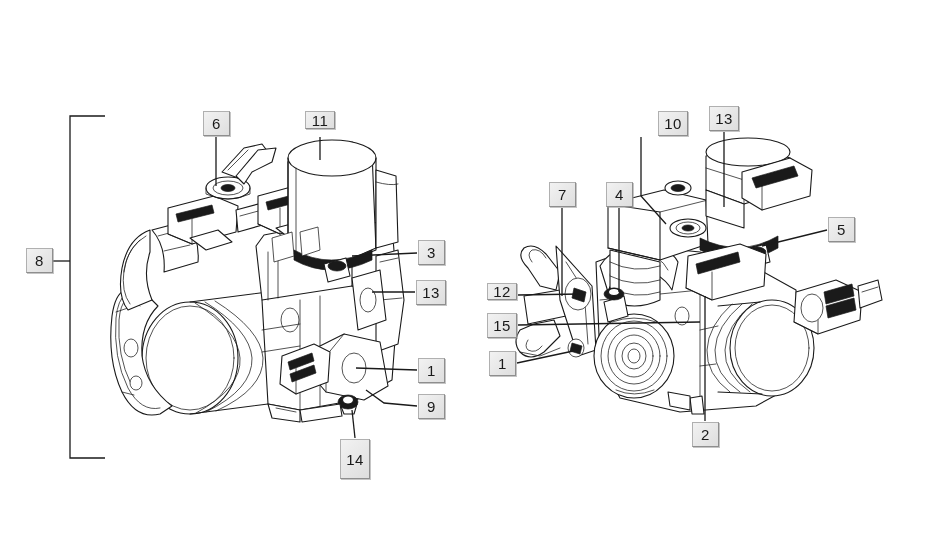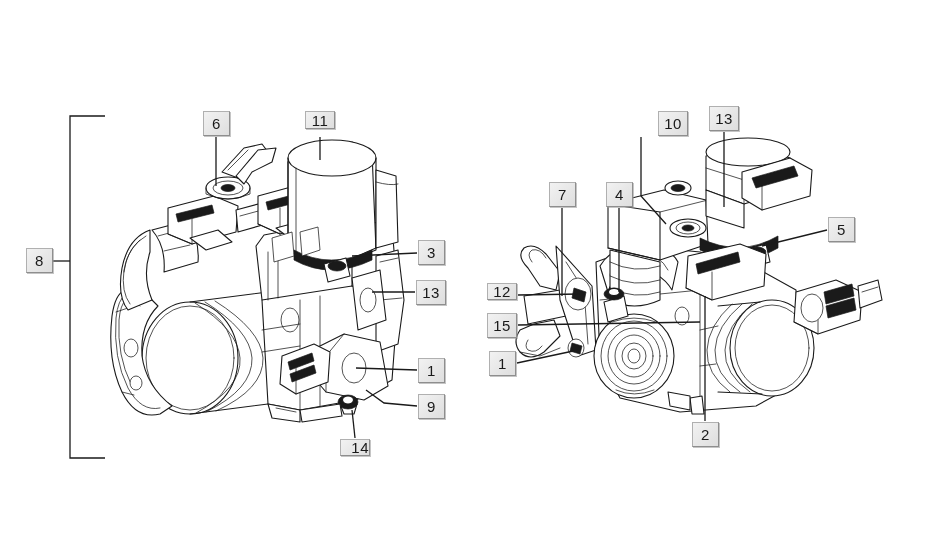--- a/index.html
+++ b/index.html
@@ -296,21 +296,21 @@
       </div>
       <div class="callout" style="left: 416px; top: 280px; width: 30px; height: 25px;">
         <span>13</span>
       </div>
       <div class="callout" style="left: 418px; top: 358px; width: 27px; height: 25px;">
         <span>1</span>
       </div>
       <div class="callout" style="left: 418px; top: 394px; width: 27px; height: 25px;">
         <span>9</span>
       </div>
-      <div class="callout" style="left: 340px; top: 439px; width: 30px; height: 17px; justify-content: flex-end;">
+      <div class="callout" style="left: 340px; top: 439px; width: 30px; height: 40px;">
         <span>14</span>
       </div>
       <div class="callout" style="left: 549px; top: 182px; width: 27px; height: 25px;">
         <span>7</span>
       </div>
       <div class="callout" style="left: 606px; top: 182px; width: 27px; height: 25px;">
         <span>4</span>
       </div>
       <div class="callout" style="left: 615px; top: 111px; width: 30px; height: 25px; margin-left: 43px;">
         <span>10</span>

